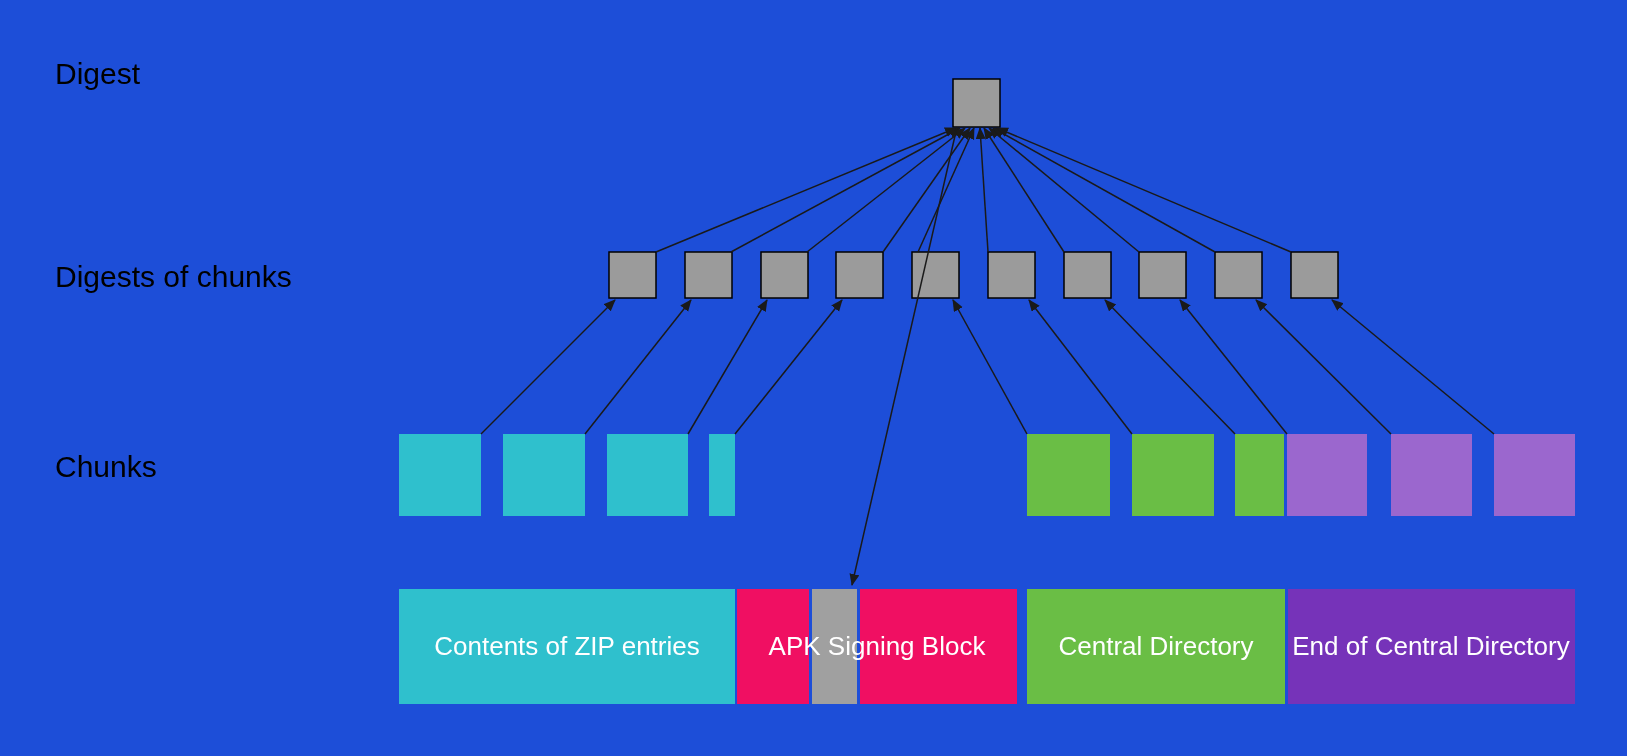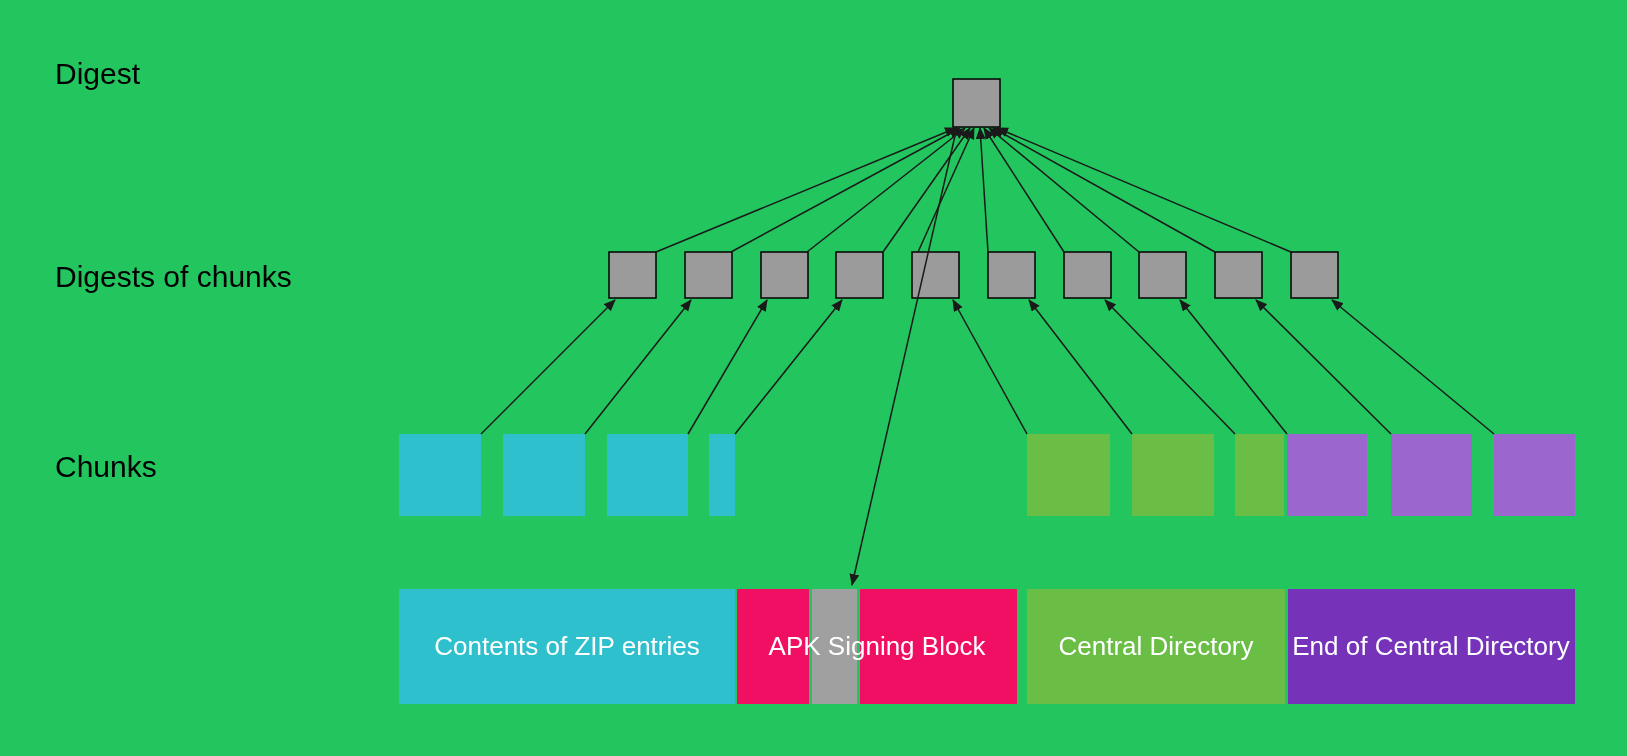--- a/index.html
+++ b/index.html
@@ -1,20 +1,20 @@
 <!DOCTYPE html>
 <html><head>
 <meta charset="utf-8">
 <style>
   html, body { margin: 0; padding: 0; background: #ffffff; }
   .stage {
     position: relative;
     width: 1627px;
     height: 756px;
-    background: #22c55e;
+    background: #1d4ed8;
     overflow: hidden;
     font-family: "Liberation Sans", sans-serif;
   }
   svg { display: block; }
   svg text { font-family: "Liberation Sans", sans-serif; }
   .row-label { font-size: 30px; fill: #000000; }
   .bar-label { font-size: 26px; fill: #ffffff; text-anchor: middle; }
   .digest-box { stroke: #000000; stroke-width: 1.5; }
   .arrow { stroke: #1a1a1a; stroke-width: 1.5; fill: none; }
 </style>

